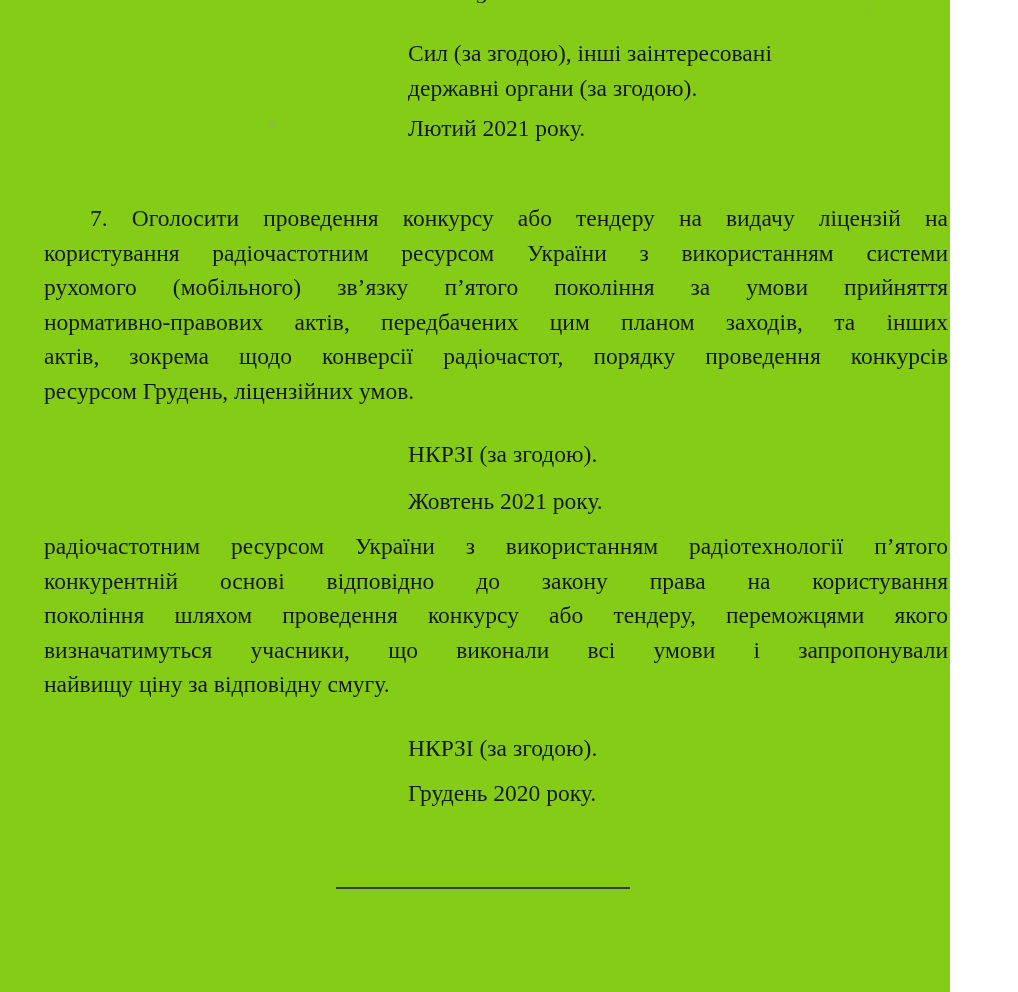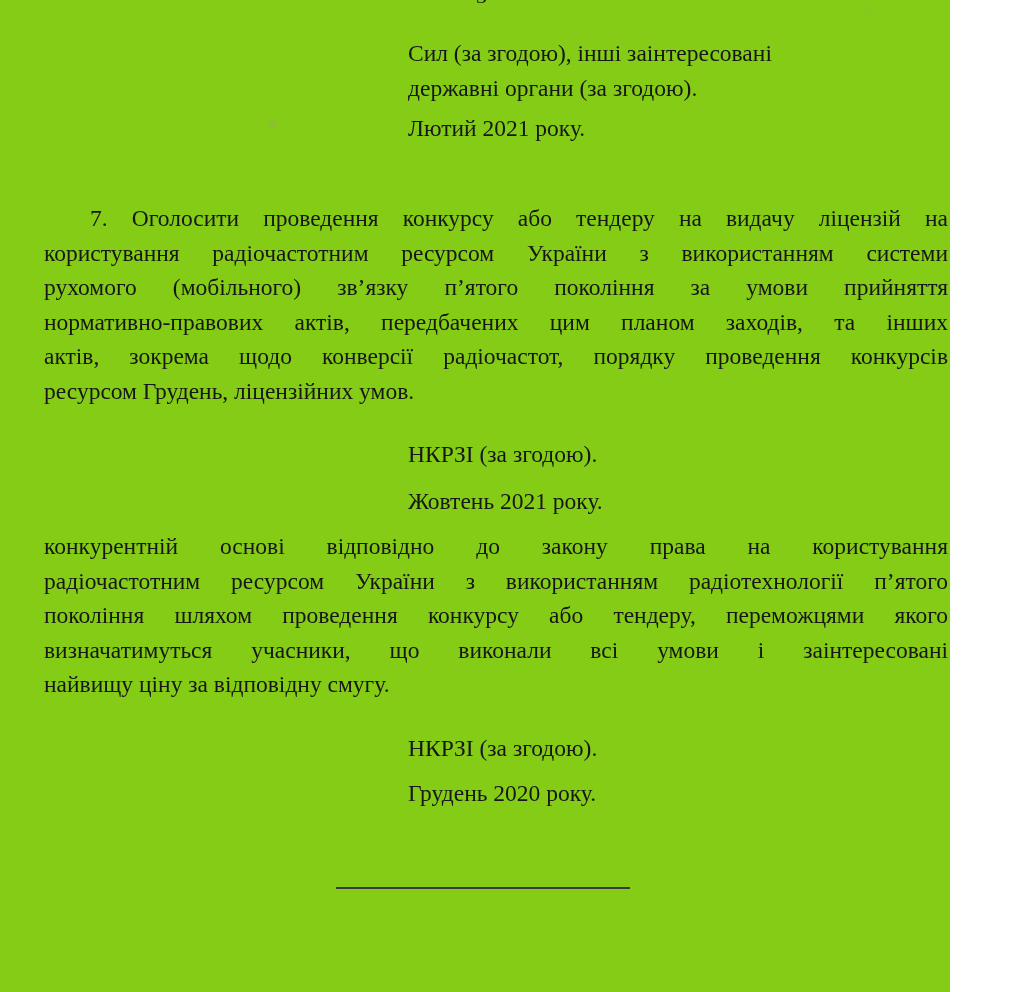--- a/index.html
+++ b/index.html
@@ -93,24 +93,24 @@
     <div class="pline">рухомого (мобільного) зв’язку п’ятого покоління за умови прийняття</div>
     <div class="pline">нормативно-правових актів, передбачених цим планом заходів, та інших</div>
     <div class="pline">актів, зокрема щодо конверсії радіочастот, порядку проведення конкурсів</div>
     <div class="pline last">ресурсом Грудень, ліцензійних умов.</div>
   </div>
 
   <div class="tabline" style="top:437px">НКРЗІ (за згодою).</div>
   <div class="tabline" style="top:484px">Жовтень 2021 року.</div>
 
   <div class="para" style="top:529px">
+    <div class="pline">радіочастотним ресурсом України з використанням радіотехнології п’ятого</div>
     <div class="pline">конкурентній основі відповідно до закону права на користування</div>
-    <div class="pline">радіочастотним ресурсом України з використанням радіотехнології п’ятого</div>
     <div class="pline">покоління шляхом проведення конкурсу або тендеру, переможцями якого</div>
-    <div class="pline">визначатимуться учасники, що виконали всі умови і заінтересовані</div>
+    <div class="pline">визначатимуться учасники, що виконали всі умови і запропонували</div>
     <div class="pline last">найвищу ціну за відповідну смугу.</div>
   </div>
 
   <div class="tabline" style="top:731px">НКРЗІ (за згодою).</div>
   <div class="tabline" style="top:776px">Грудень 2020 року.</div>
 
   <div class="rule"></div>
 
   <div class="speck s1"></div>
   <div class="speck s2"></div>

